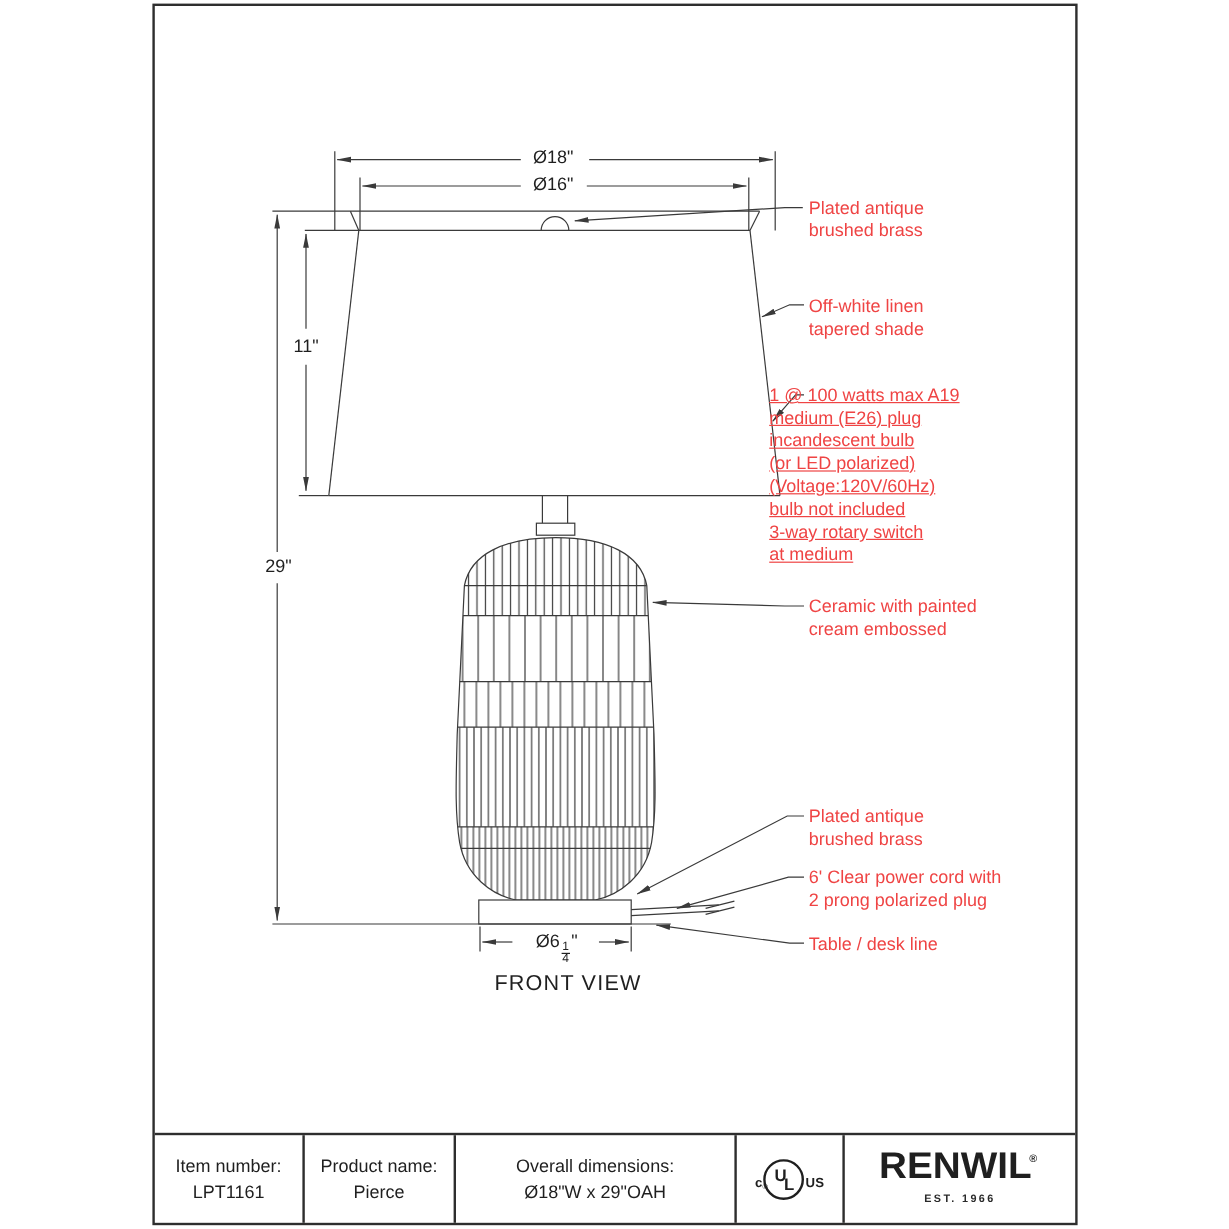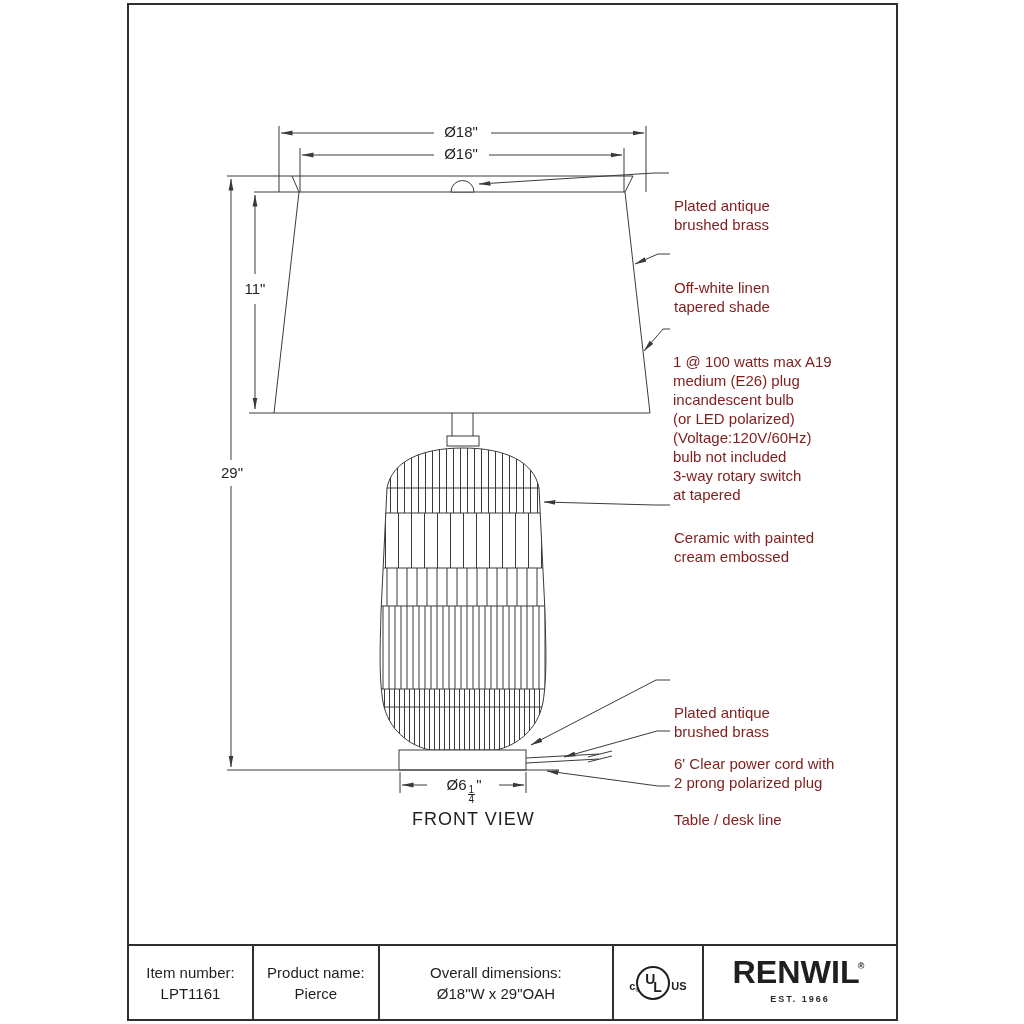--- a/index.html
+++ b/index.html
@@ -5,21 +5,21 @@
   html,body{margin:0;padding:0;background:#ffffff;}
   .sheet{position:relative;width:1024px;height:1024px;background:#fff;
          font-family:"Liberation Sans", sans-serif;color:#1f1f1f;overflow:hidden;}
   .frame{position:absolute;left:127px;top:3px;width:771px;height:1018px;
          border:2px solid #2e2e2e;box-sizing:border-box;background:#fff;}
   svg.draw{position:absolute;left:-127px;top:-3px;width:1024px;height:1024px;}
 
   
   .dim{position:absolute;font-size:15px;color:#1f1f1f;text-align:center;background:#fff;line-height:16px;}
   .view-label{position:absolute;font-size:18px;letter-spacing:1px;color:#1f1f1f;}
-  .ann{position:absolute;font-size:15px;line-height:19px;color:#7f1d1d;white-space:nowrap;margin-top:32px;}
+  .ann{position:absolute;font-size:15px;line-height:19px;color:#ef4444;white-space:nowrap;}
   .frac{display:inline-flex;flex-direction:column;font-size:10px;line-height:9px;
         vertical-align:-3px;text-align:center;margin:0 1px;}
   .frac .num{border-bottom:1px solid #1f1f1f;padding:0 1px;}
 
   
   .titleblock{position:absolute;left:0;bottom:0;width:100%;height:75px;
               border-top:2px solid #2e2e2e;box-sizing:border-box;display:flex;}
   .tb-cell{box-sizing:border-box;border-left:2px solid #2e2e2e;display:flex;
            flex-direction:column;align-items:center;justify-content:center;
            font-size:15px;line-height:21px;text-align:right;}
@@ -172,29 +172,29 @@
   <div class="view-label" style="left:283px;top:804px;">FRONT VIEW</div>
 
   <div class="ann" style="left:545px;top:159px;">
     <div>Plated antique</div>
     <div>brushed brass</div>
   </div>
   <div class="ann" style="left:545px;top:241px;">
     <div>Off-white linen</div>
     <div>tapered shade</div>
   </div>
-  <div class="ann" style="left:544px;top:315px;">
+  <div class="ann" style="left:512px;top:315px;text-decoration:underline;">
     <div>1 @ 100 watts max A19</div>
     <div>medium (E26) plug</div>
     <div>incandescent bulb</div>
     <div>(or LED polarized)</div>
     <div>(Voltage:120V/60Hz)</div>
     <div>bulb not included</div>
     <div>3-way rotary switch</div>
-    <div>at tapered</div>
+    <div>at medium</div>
   </div>
   <div class="ann" style="left:545px;top:491px;">
     <div>Ceramic with painted</div>
     <div>cream embossed</div>
   </div>
   <div class="ann" style="left:545px;top:666px;">
     <div>Plated antique</div>
     <div>brushed brass</div>
   </div>
   <div class="ann" style="left:545px;top:717px;">

